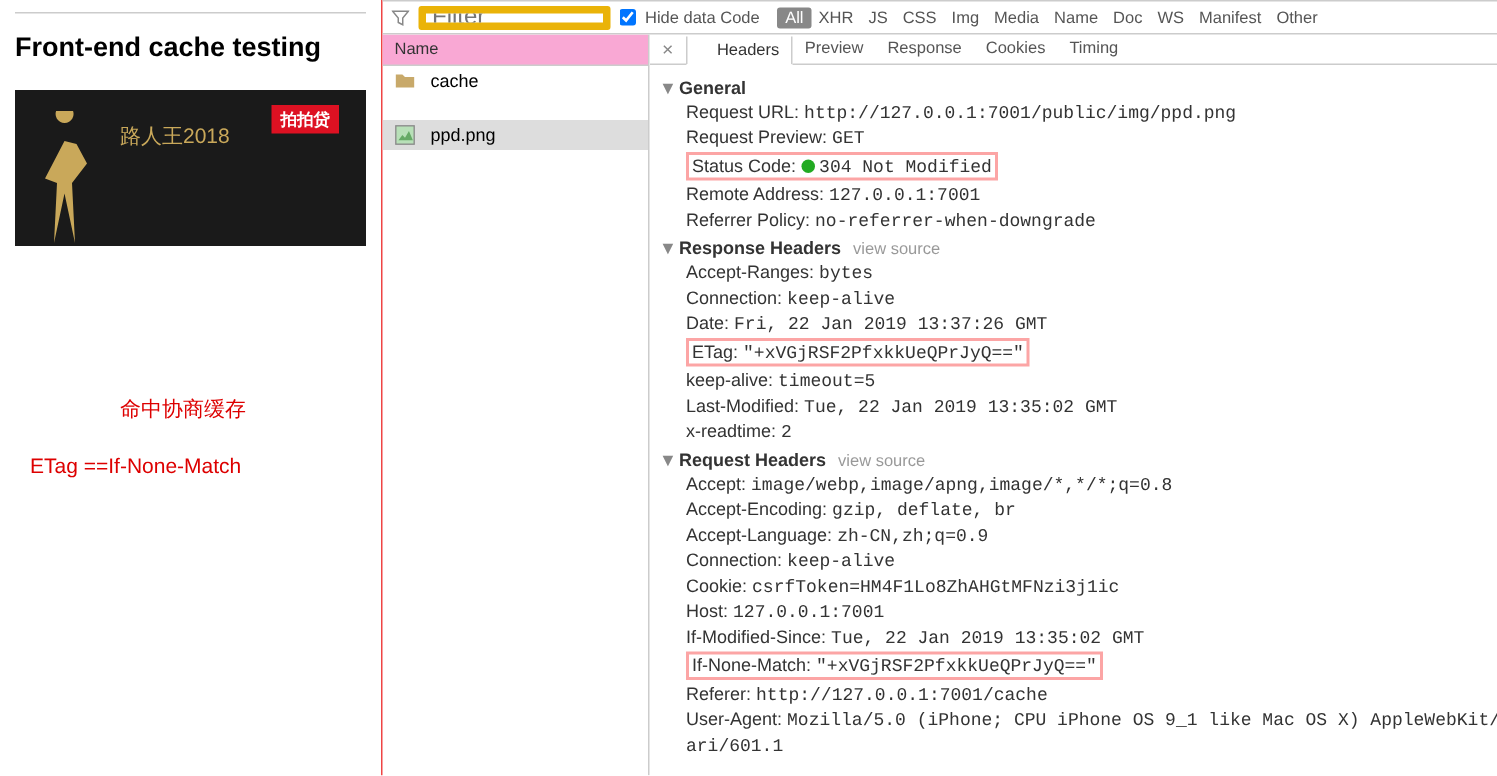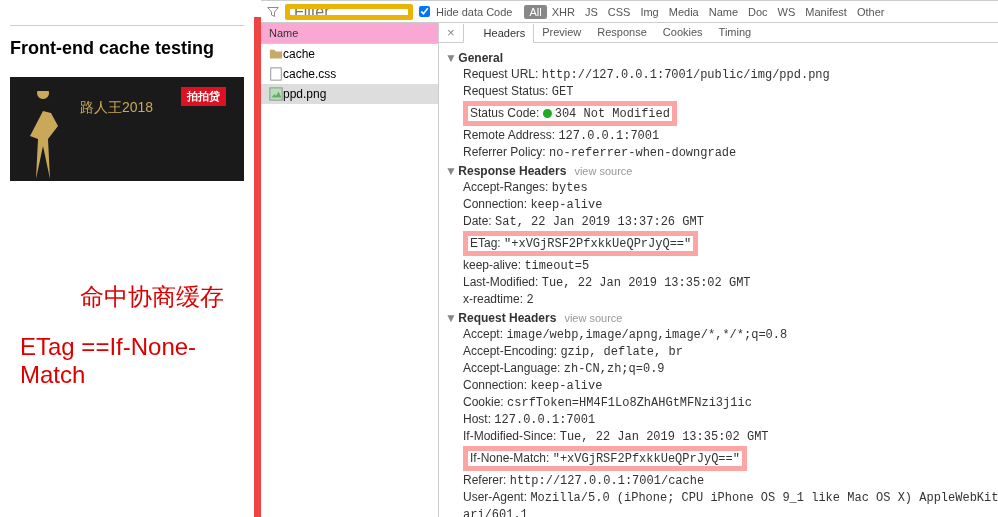--- a/index.html
+++ b/index.html
@@ -1,30 +1,30 @@
 <!DOCTYPE html>
 <html><head>
 <meta charset="utf-8">
 <style>
   * { box-sizing: border-box; margin: 0; padding: 0; }
   body { font-family: Arial, sans-serif; font-size: 12px; background: #fff; width: 998px; height: 517px; overflow: hidden; }
   .layout { display: flex; height: 100%; }
-  .left-pane { width: 280px; border-right: 7px solid #ef4444; padding: 8px 10px; margin-top: 17px; }
+  .left-pane { width: 280px; border-right: 1px solid #ef4444; padding: 8px 10px; }
   .divider-top { border-top: 1px solid #ccc; margin-bottom: 12px; }
   .page-title { font-size: 18px; font-weight: bold; color: #000; margin: 12px 0 18px; }
   .banner {
     width: 234px; height: 104px; background: #1a1a1a; position: relative;
     overflow: hidden; display: flex; align-items: center; justify-content: center; padding-left: 21px;
   }
   .banner-text { color: #c9a85a; font-size: 26px; font-weight: bold; letter-spacing: 1px; }
   .banner-sub { color: #c9a85a; font-size: 14px; position: absolute; top: 22px; left: 70px; }
   .banner-tag { position: absolute; top: 10px; right: 18px; background: #d12; color: #fff; font-size: 11px; padding: 2px 6px; font-weight: bold; }
   .banner-figure { position: absolute; left: 8px; bottom: 0; width: 50px; height: 90px; }
   .banner-figure svg { width: 100%; height: 100%; }
-  .annotation { color: #d00; font-size: 24px; margin-top: 100px; font-family: "Microsoft YaHei", sans-serif; }
+  .annotation { color: #d00; font-size: 14px; margin-top: 100px; font-family: "Microsoft YaHei", sans-serif; }
   .annotation div { margin: 8px 0 0 70px; }
 
   .right-pane { flex: 1; display: flex; flex-direction: column; border-top: 1px solid #ccc; }
   .toolbar-row {
     display: flex; align-items: center; gap: 6px; padding: 2px 6px;
     border-bottom: 1px solid #ccc; height: 22px; font-size: 11px; color: #555;
   }
   .filter-icon { width: 12px; height: 12px; }
   .filter-input {
     border: 5px solid #eab308; border-radius: 2px; font-size: 16px;
@@ -36,22 +36,22 @@
     padding: 1px 5px; border-radius: 2px; cursor: default; color: #555;
   }
   .type-filters .active { background: #888; color: #fff; }
 
   .split { flex: 1; display: flex; overflow: hidden; }
   .filelist { width: 178px; border-right: 1px solid #ccc; }
   .filelist-header {
     background: #f9a8d4; border-bottom: 1px solid #ccc; padding: 4px 8px;
     font-size: 11px; color: #333;
   }
-  .file-row { display: flex; align-items: center; gap: 0; padding: 3px 8px; font-size: 12px; }
-  .file-row.selected { background: #ddd; }
+  .file-row { display: flex; align-items: center; gap: 10px; padding: 3px 8px; font-size: 12px; }
+  .file-row.selected { background: #ddd; margin-top: 16px; }
   .file-icon { width: 14px; height: 14px; }
   .folder-fill { fill: #c8a96a; }
   .file-fill { fill: #fff; stroke: #888; stroke-width: 1; }
   .img-fill { fill: #b8e0b8; stroke: #888; stroke-width: 1; }
 
   .details { flex: 1; display: flex; flex-direction: column; overflow: auto; }
   .tabs {
     display: flex; align-items: center; border-bottom: 1px solid #ccc;
     height: 22px; font-size: 11px; color: #555;
   }
@@ -64,21 +64,21 @@
   .section-title { font-weight: bold; color: #333; cursor: default; }
   .disclosure { display: inline-block; width: 10px; color: #888; }
   .view-source { color: #999; font-weight: normal; margin-left: 8px; font-size: 11px; }
   .kv { margin: 2px 0 2px 18px; white-space: nowrap; }
   .key { font-weight: normal; color: #333; }
   .val { font-family: "Courier New", monospace; color: #333; }
   .status-dot {
     display: inline-block; width: 9px; height: 9px; border-radius: 50%;
     background: #2a2; margin-right: 3px; vertical-align: middle;
   }
-  .redbox { border: 5px solid #fca5a5; padding: 0 2px; display: inline-block; }
+  .redbox { border: 2px solid #fca5a5; padding: 0 2px; display: inline-block; }
 </style>
 </head>
 <body>
 
 <div class="layout">
   <div class="left-pane">
     <div class="divider-top"></div>
     <div class="page-title">Front-end cache testing</div>
     <div class="banner">
       <div class="banner-figure">
@@ -121,26 +121,20 @@
     <div class="split">
       <div class="filelist">
         <div class="filelist-header">Name</div>
         <div id="filelist-body">
             <div class="file-row">
               <svg class="file-icon" viewBox="0 0 16 16">
                 <path class="folder-fill" d="M1 3 h5 l2 2 h7 v8 h-14 z"></path>
               </svg>
               <span>cache</span>
             </div>
-            <div class="file-row">
-              <svg class="file-icon" viewBox="0 0 16 16">
-                <rect class="file-fill" x="2" y="1" width="12" height="14"></rect>
-              </svg>
-              <span>cache.css</span>
-            </div>
             <div class="file-row selected">
               <svg class="file-icon" viewBox="0 0 16 16">
                 <rect class="img-fill" x="1" y="1" width="14" height="14"></rect>
                 <path d="M3 12 l3 -4 l2 2 l3 -5 l3 7 z" fill="#6a6"></path>
               </svg>
               <span>ppd.png</span>
             </div>
           </div>
       </div>
 
@@ -152,30 +146,30 @@
               <div class="tab">Preview</div>
               <div class="tab">Response</div>
               <div class="tab">Cookies</div>
               <div class="tab">Timing</div>
             </div>
         </div>
         <div class="panel" id="panel">
             <div class="section">
               <div class="section-title"><span class="disclosure">▼</span> General</div>
               <div class="kv"><span class="key">Request URL:</span> <span class="val">http://127.0.0.1:7001/public/img/ppd.png</span></div>
-              <div class="kv"><span class="key">Request Status:</span> <span class="val">GET</span></div>
+              <div class="kv"><span class="key">Request Preview:</span> <span class="val">GET</span></div>
               <div class="kv"><span class="redbox"><span class="key">Status Code:</span> <span class="status-dot"></span><span class="val">304 Not Modified</span></span></div>
               <div class="kv"><span class="key">Remote Address:</span> <span class="val">127.0.0.1:7001</span></div>
               <div class="kv"><span class="key">Referrer Policy:</span> <span class="val">no-referrer-when-downgrade</span></div>
             </div>
             <div class="section">
               <div class="section-title"><span class="disclosure">▼</span> Response Headers<span class="view-source">view source</span></div>
               <div class="kv"><span class="key">Accept-Ranges:</span> <span class="val">bytes</span></div>
               <div class="kv"><span class="key">Connection:</span> <span class="val">keep-alive</span></div>
-              <div class="kv"><span class="key">Date:</span> <span class="val">Sat, 22 Jan 2019 13:37:26 GMT</span></div>
+              <div class="kv"><span class="key">Date:</span> <span class="val">Fri, 22 Jan 2019 13:37:26 GMT</span></div>
               <div class="kv"><span class="redbox"><span class="key">ETag:</span> <span class="val">"+xVGjRSF2PfxkkUeQPrJyQ=="</span></span></div>
               <div class="kv"><span class="key">keep-alive:</span> <span class="val">timeout=5</span></div>
               <div class="kv"><span class="key">Last-Modified:</span> <span class="val">Tue, 22 Jan 2019 13:35:02 GMT</span></div>
               <div class="kv"><span class="key">x-readtime:</span> <span class="val">2</span></div>
             </div>
             <div class="section">
               <div class="section-title"><span class="disclosure">▼</span> Request Headers<span class="view-source">view source</span></div>
               <div class="kv"><span class="key">Accept:</span> <span class="val">image/webp,image/apng,image/*,*/*;q=0.8</span></div>
               <div class="kv"><span class="key">Accept-Encoding:</span> <span class="val">gzip, deflate, br</span></div>
               <div class="kv"><span class="key">Accept-Language:</span> <span class="val">zh-CN,zh;q=0.9</span></div>

